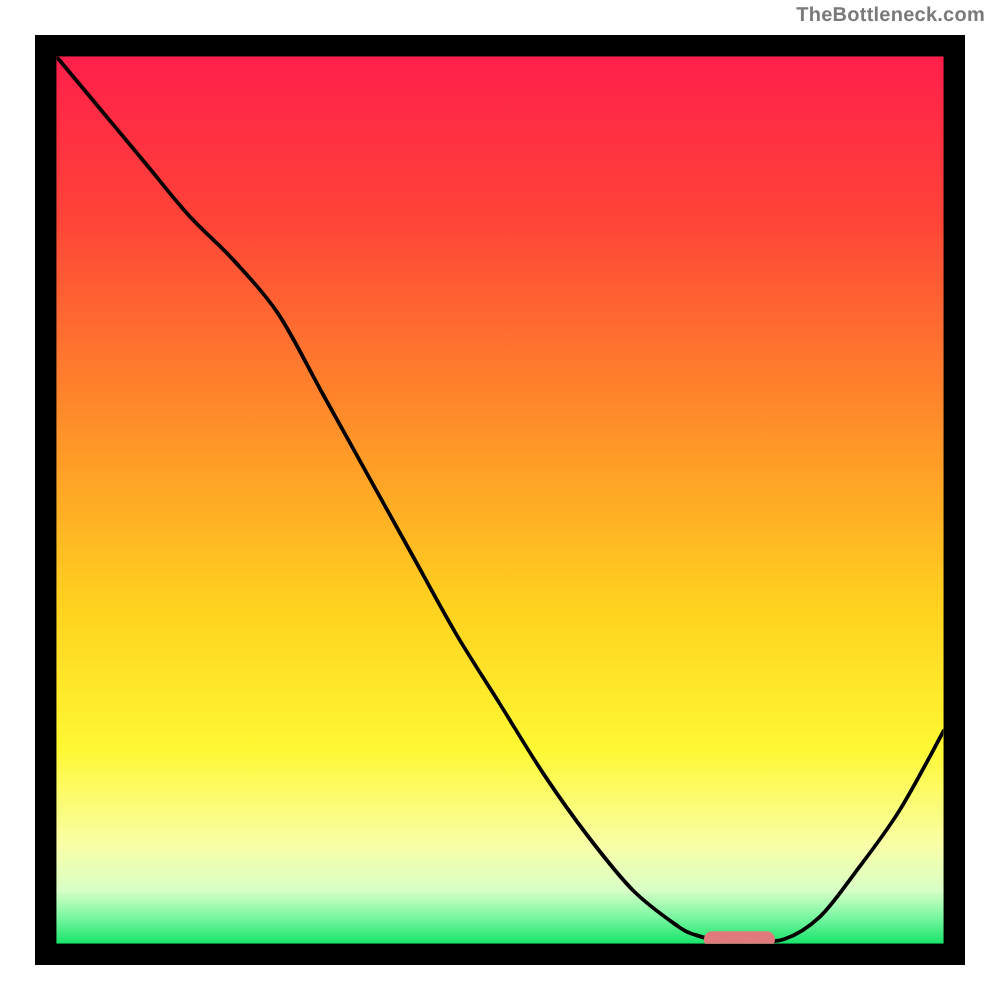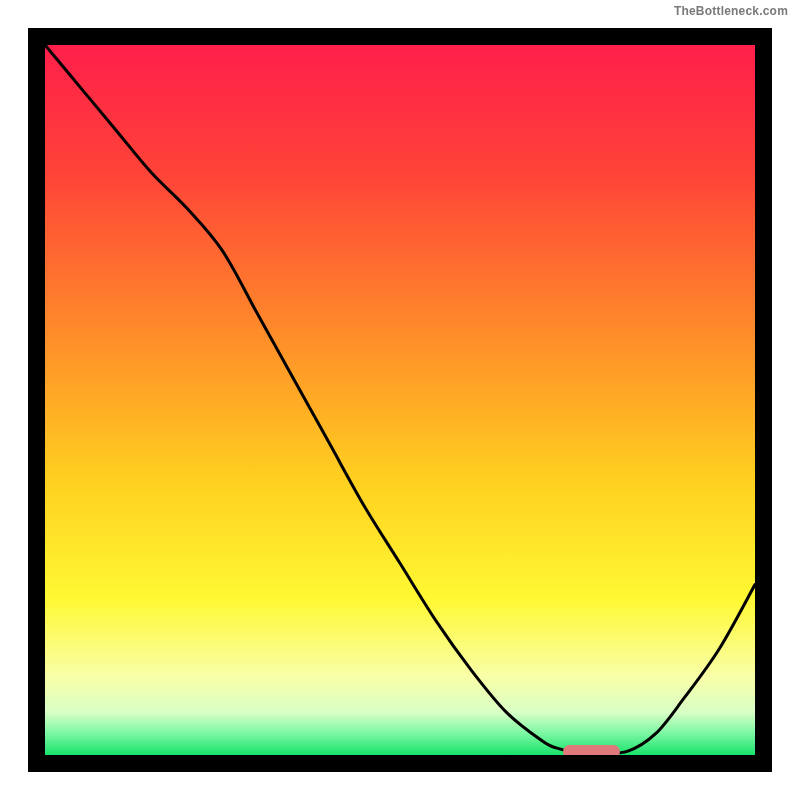--- a/index.html
+++ b/index.html
@@ -7,21 +7,21 @@
     padding: 0;
     width: 800px;
     height: 800px;
     background: #ffffff;
     font-family: Arial, Helvetica, sans-serif;
   }
   .watermark {
     position: absolute;
     top: 4px;
     right: 12px;
-    font-size: 12px;
+    font-size: 16px;
     font-weight: bold;
     color: #7a7a7a;
     letter-spacing: 0.2px;
     text-align: right;
   }
   .plot-outer {
     position: absolute;
     left: 28px;
     top: 28px;
     width: 744px;

